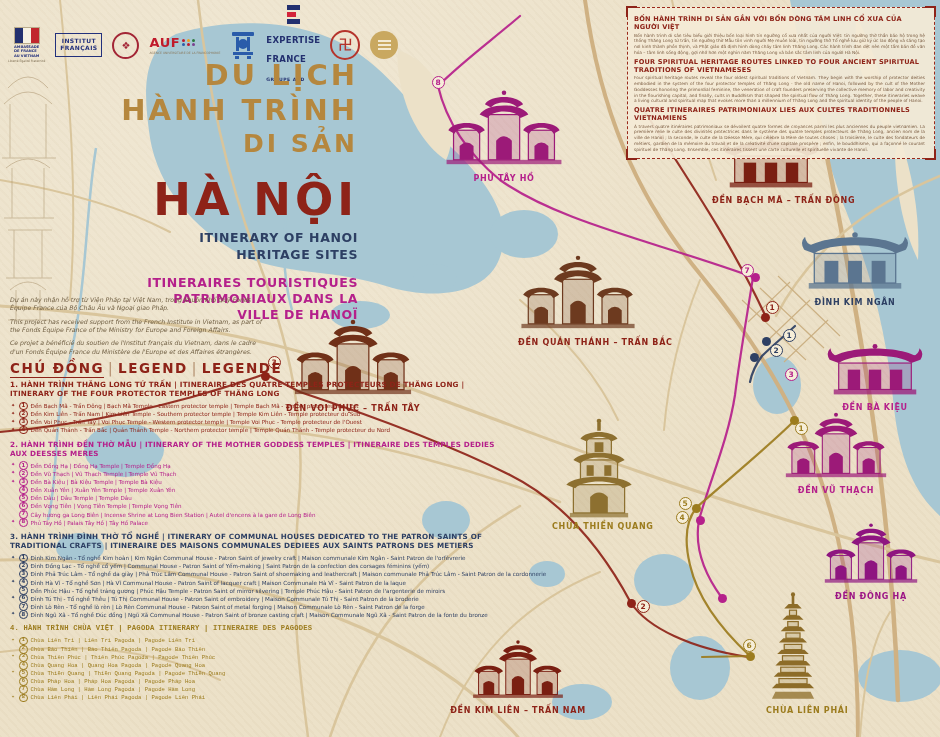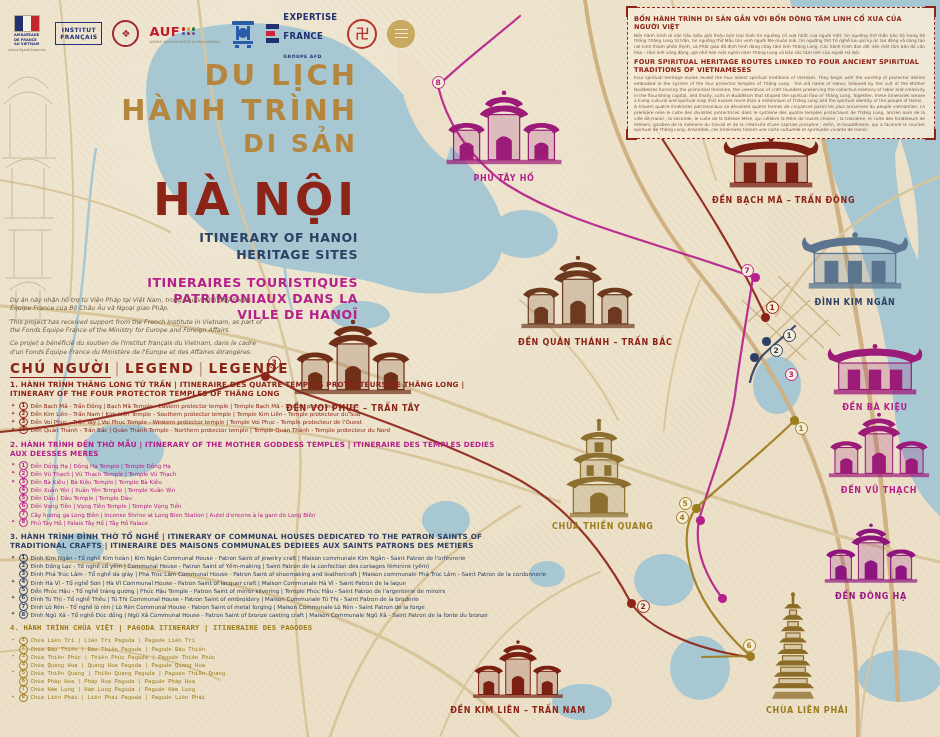--- a/index.html
+++ b/index.html
@@ -43,21 +43,21 @@
   .seal-red1{width:27px;height:27px;border:2.4px solid #a32636;color:#a32636;font-size:10px;font-weight:bold;}
   .seal-red2{width:30px;height:30px;border:2.2px solid #b5342c;color:#b5342c;font-size:13px;font-weight:bold;}
   .seal-gold{width:28px;height:28px;background:#c9a860;flex-direction:column;gap:2.5px;}
   .seal-gold i{display:block;width:13px;height:1.6px;background:#f3ead2;}
   .auf{display:flex;flex-direction:column;align-items:flex-start;}
   .auf-row{display:flex;align-items:center;gap:2px;}
   .auf-name{color:#c01a2b;font-weight:bold;font-size:13px;letter-spacing:.5px;}
   .dotgrid{display:grid;grid-template-columns:repeat(3,4px);gap:1px;}
   .dotgrid i{width:3.4px;height:3.4px;border-radius:50%;display:block;}
   .auf-sub{font-size:3px;color:#8a7a5e;margin-top:1px;}
-  .ef{display:flex;align-items:center;gap:4px;}
+  .ef{display:flex;align-items:center;gap:4px;flex-direction:column;}
   .ef-e{display:flex;flex-direction:column;gap:2px;}
   .ef-e i{display:block;width:13px;height:5px;}
   .ef-e i.b{background:#23306f;width:13px;}
   .ef-e i.r{background:#d3233a;width:9px;}
   .ef-t{color:#23306f;font-weight:bold;font-size:8.5px;line-height:1.05;letter-spacing:.3px;}
   .ef-g{font-size:4.6px;color:#23306f;font-weight:bold;letter-spacing:.5px;}
 
   
   .title-block{position:absolute;left:70px;top:58px;width:288px;text-align:right;}
   .t-line{font-weight:bold;color:var(--tan-title,#b5873e);letter-spacing:3px;line-height:1.22;}
@@ -268,21 +268,21 @@
           <use href="#glyph-hall"></use>
         </svg>
         <div class="site-label" style="color: rgb(181, 32, 139);">ĐỀN BÀ KIỆU</div>
       </div>
       <div class="site" style="left: 286px; top: 314px; width: 134px;">
         <svg viewBox="0 0 140 100" width="134" height="88" style="color: rgb(112, 48, 24); margin: 0px auto;">
           <use href="#glyph-gate3"></use>
         </svg>
         <div class="site-label" style="color: rgb(142, 35, 24);">ĐỀN VOI PHỤC – TRẤN TÂY</div>
       </div>
-      <div class="site" style="left: 824px; top: 408px; width: 110px;">
+      <div class="site" style="left: 781px; top: 408px; width: 110px;">
         <svg viewBox="0 0 140 100" width="110" height="76" style="color: rgb(156, 26, 120); margin: 0px auto;">
           <use href="#glyph-gate3"></use>
         </svg>
         <div class="site-label" style="color: rgb(181, 32, 139);">ĐỀN VŨ THẠCH</div>
       </div>
       <div class="site" style="left: 552px; top: 414px; width: 94px;">
         <svg viewBox="0 0 90 120" width="94" height="106" style="color: rgb(141, 112, 48); margin: 0px auto;">
           <use href="#glyph-tower"></use>
         </svg>
         <div class="site-label" style="color: rgb(156, 124, 30);">CHÙA THIỀN QUANG</div>
@@ -413,21 +413,21 @@
   </section>
 
   <section class="credits">
     <p>Dự án này nhận hỗ trợ từ Viện Pháp tại Việt Nam, trong khuôn khổ Quỹ Fonds Équipe France của Bộ Châu Âu và Ngoại giao Pháp.</p>
     <p>This project has received support from the French Institute in Vietnam, as part of the Fonds Équipe France of the Ministry for Europe and Foreign Affairs.</p>
     <p>Ce projet a bénéficié du soutien de l'Institut français du Vietnam, dans le cadre d'un Fonds Équipe France du Ministère de l'Europe et des Affaires étrangères.</p>
   </section>
 
   <section class="legend">
     <div class="lg-head">
-      <span class="u">CHÚ NGƯỜI</span><span class="sep">|</span><span>LEGEND</span><span class="sep">|</span><span>LEGENDE</span>
+      <span class="u">CHÚ ĐỒNG</span><span class="sep">|</span><span>LEGEND</span><span class="sep">|</span><span>LEGENDE</span>
     </div>
     <div>
         <div class="lg-sec" style="color: rgb(142, 35, 24);">
           <div class="lg-title">1. HÀNH TRÌNH THĂNG LONG TỨ TRẤN | ITINERAIRE DES QUATRE TEMPLES PROTECTEURS DE THĂNG LONG | ITINERARY OF THE FOUR PROTECTOR TEMPLES OF THĂNG LONG</div>
           <div class="lg-item">
             <span class="lg-star">✦</span>
             <span class="lg-num">1</span>
             <span class="lg-text">Đền Bạch Mã - Trấn Đông | Bạch Mã Temple - Eastern protector temple | Temple Bạch Mã - Temple protecteur de l'Est</span>
           </div>
           <div class="lg-item">
@@ -580,16 +580,17 @@
 
   <section class="info-box">
     <span class="ib-corner tl"></span>
     <span class="ib-corner tr"></span>
     <span class="ib-corner bl"></span>
     <span class="ib-corner br"></span>
     <div class="ib-title">BỐN HÀNH TRÌNH DI SẢN GẮN VỚI BỐN DÒNG TÂM LINH CỔ XƯA CỦA NGƯỜI VIỆT</div>
     <div class="ib-body">Bốn hành trình di sản tiêu biểu giới thiệu bốn loại hình tín ngưỡng cổ xưa nhất của người Việt: tín ngưỡng thờ thần bảo hộ trong hệ thống Thăng Long tứ trấn, tín ngưỡng thờ Mẫu tôn vinh người Mẹ muôn loài, tín ngưỡng thờ Tổ nghề lưu giữ ký ức lao động và sáng tạo nơi kinh thành phồn thịnh, và Phật giáo đã định hình dòng chảy tâm linh Thăng Long. Các hành trình đan dệt nên một tấm bản đồ văn hóa – tâm linh sống động, gợi nhớ hơn một nghìn năm Thăng Long và bản sắc tâm linh của người Hà Nội.</div>
     <div class="ib-title">FOUR SPIRITUAL HERITAGE ROUTES LINKED TO FOUR ANCIENT SPIRITUAL TRADITIONS OF VIETNAMESES</div>
     <div class="ib-body">Four spiritual heritage routes reveal the four oldest spiritual traditions of Vietnam. They begin with the worship of protector deities embodied in the system of the four protector temples of Thăng Long - the old name of Hanoi, followed by the cult of the Mother Goddesses honoring the primordial feminine, the veneration of craft founders preserving the collective memory of labor and creativity in the flourishing capital, and finally, cults in Buddhism that shaped the spiritual flow of Thăng Long. Together, these itineraries weave a living cultural and spiritual map that evokes more than a millennium of Thăng Long and the spiritual identity of the people of Hanoi.</div>
+    <div class="ib-title">QUATRE ITINERAIRES PATRIMONIAUX LIES AUX CULTES TRADITIONNELS VIETNAMIENS</div>
     <div class="ib-body">À travers quatre itinéraires patrimoniaux se dévoilent quatre formes de croyances parmi les plus anciennes du peuple vietnamien. La première relie le culte des divinités protectrices dans le système des quatre temples protecteurs de Thăng Long, ancien nom de la ville de Hanoï ; la seconde, le culte de la Déesse Mère, qui célèbre la Mère de toutes choses ; la troisième, le culte des fondateurs de métiers, gardien de la mémoire du travail et de la créativité d'une capitale prospère ; enfin, le bouddhisme, qui a façonné le courant spirituel de Thăng Long. Ensemble, ces itinéraires tissent une carte culturelle et spirituelle vivante de Hanoï.</div>
   </section>
 
 </div>
 
 </body></html>

